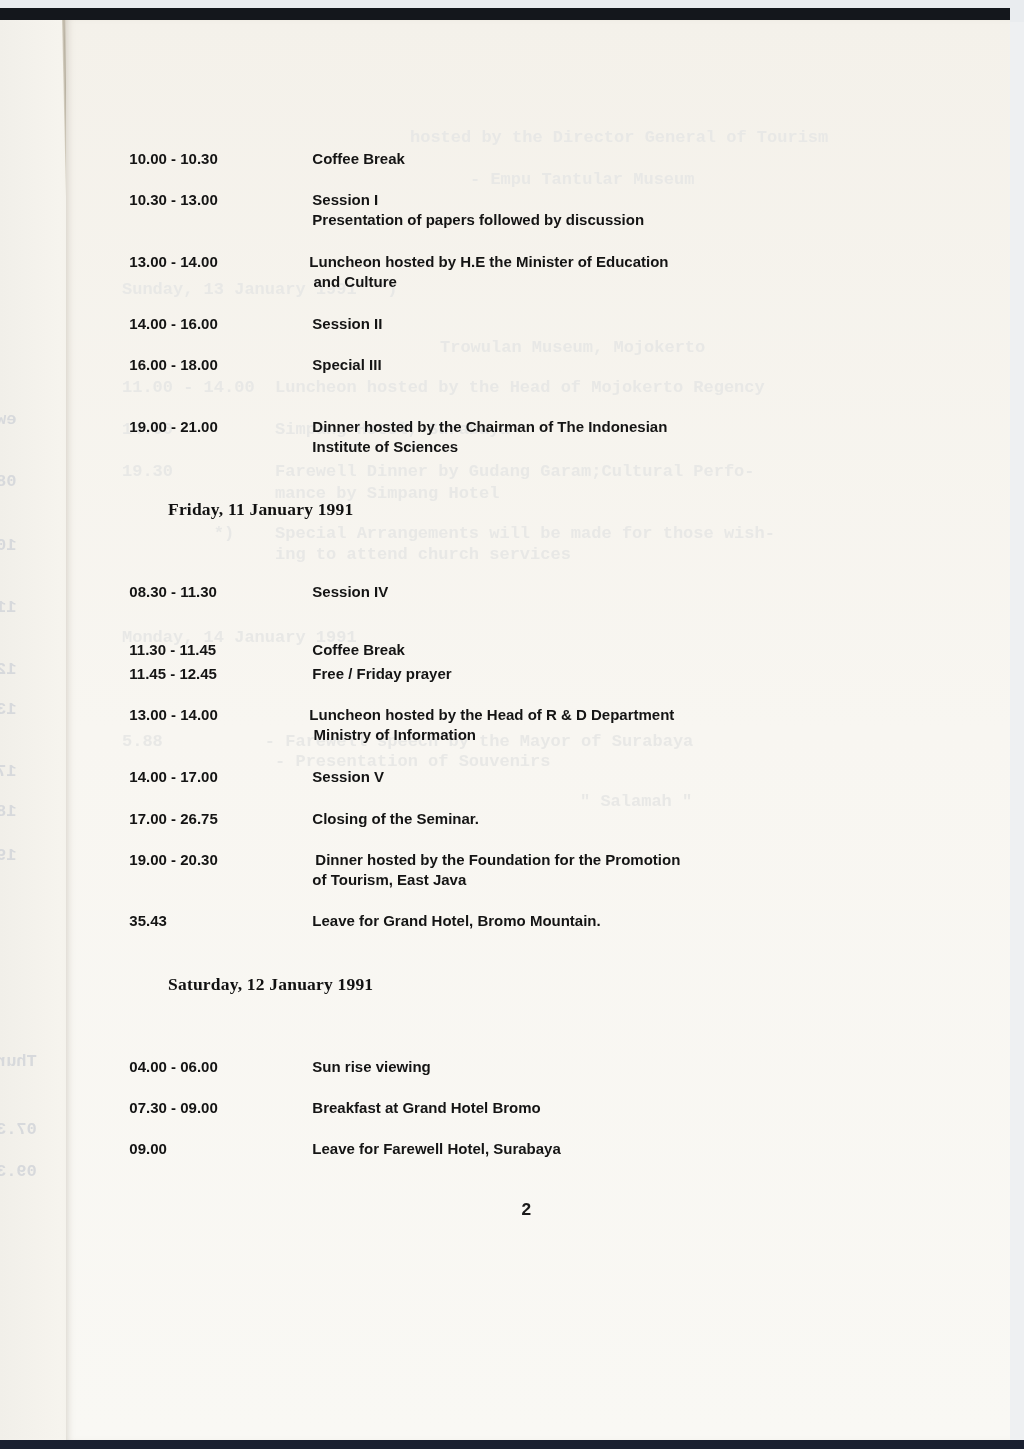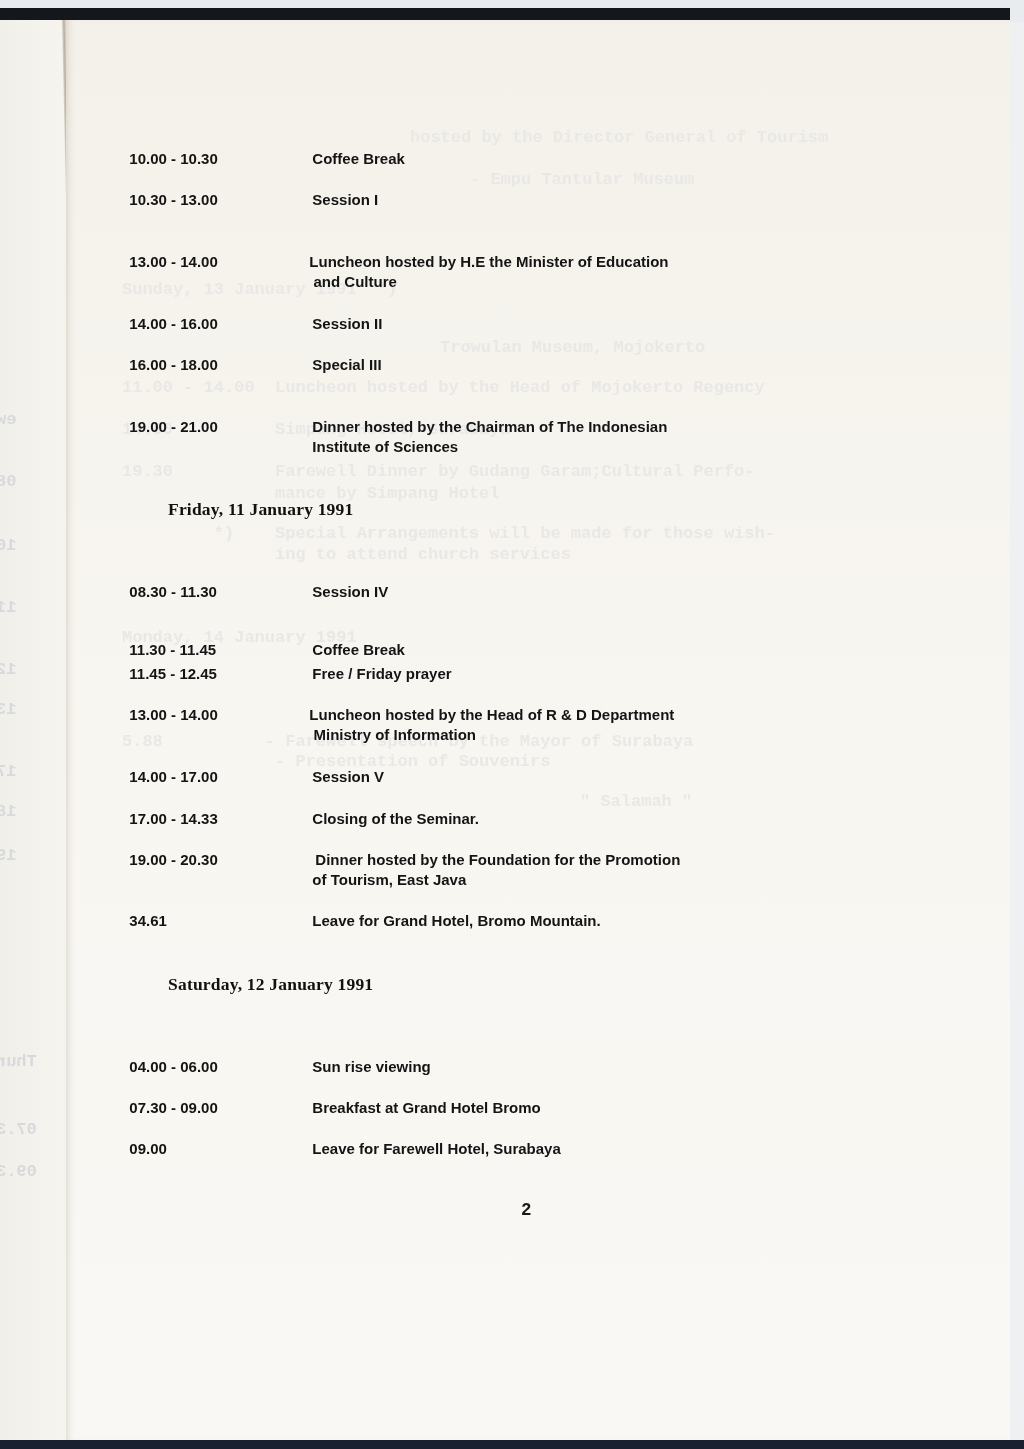--- a/index.html
+++ b/index.html
@@ -150,21 +150,21 @@
   <span class="ghost" style="left:122px; top:628px;">Monday, 14 January 1991</span>
   <span class="ghost" style="left:122px; top:732px;">5.88          - Farewell speech by the Mayor of Surabaya</span>
   <span class="ghost" style="left:122px; top:752px;">               - Presentation of Souvenirs</span>
   <span class="ghost" style="left:580px; top:792px;">" Salamah "</span>
 </div>
 
 <div class="entry" style="top:129px;">
   <span class="time">10.00 - 10.30</span><span class="desc">Coffee Break</span>
 </div>
 <div class="entry" style="top:170px;">
-  <span class="time">10.30 - 13.00</span><span class="desc"><span>Session I</span><br></span>
+  <span class="time">10.30 - 13.00</span><span class="desc"><span>Session I</span><br><span>Presentation of papers followed by discussion</span></span>
 </div>
 <div class="entry" style="top:232px;">
   <span class="time" style="width:180px;">13.00 - 14.00</span><span class="desc"><span>Luncheon hosted by H.E the Minister of Education</span><br>&nbsp;<span>and Culture</span></span>
 </div>
 <div class="entry" style="top:294px;">
   <span class="time">14.00 - 16.00</span><span class="desc">Session II</span>
 </div>
 <div class="entry" style="top:335px;">
   <span class="time">16.00 - 18.00</span><span class="desc">Special III</span>
 </div>
@@ -183,27 +183,27 @@
 <div class="entry" style="top:644px;">
   <span class="time">11.45 - 12.45</span><span class="desc">Free / Friday prayer</span>
 </div>
 <div class="entry" style="top:685px;">
   <span class="time" style="width:180px;">13.00 - 14.00</span><span class="desc"><span>Luncheon hosted by the Head of R &amp; D Department</span><br>&nbsp;<span>Ministry of Information</span></span>
 </div>
 <div class="entry" style="top:747px;">
   <span class="time">14.00 - 17.00</span><span class="desc">Session V</span>
 </div>
 <div class="entry" style="top:789px;">
-  <span class="time">17.00 - 14.33</span><span class="desc">Closing of the Seminar.</span>
+  <span class="time">17.00 - 26.75</span><span class="desc">Closing of the Seminar.</span>
 </div>
 <div class="entry" style="top:830px;">
   <span class="time" style="width:186px;">19.00 - 20.30</span><span class="desc"><span>Dinner hosted by the Foundation for the Promotion</span><br><span style="margin-left:-3px;text-align:center;">of Tourism, East Java</span></span>
 </div>
 <div class="entry" style="top:891px;">
-  <span class="time">34.61</span><span class="desc">Leave for Grand Hotel, Bromo Mountain.</span>
+  <span class="time">35.43</span><span class="desc">Leave for Grand Hotel, Bromo Mountain.</span>
 </div>
 
 <div class="day-heading" style="top:974px;">Saturday, 12 January 1991</div>
 
 <div class="entry" style="top:1037px;">
   <span class="time">04.00 - 06.00</span><span class="desc">Sun rise viewing</span>
 </div>
 <div class="entry" style="top:1078px;">
   <span class="time">07.30 - 09.00</span><span class="desc">Breakfast at Grand Hotel Bromo</span>
 </div>

